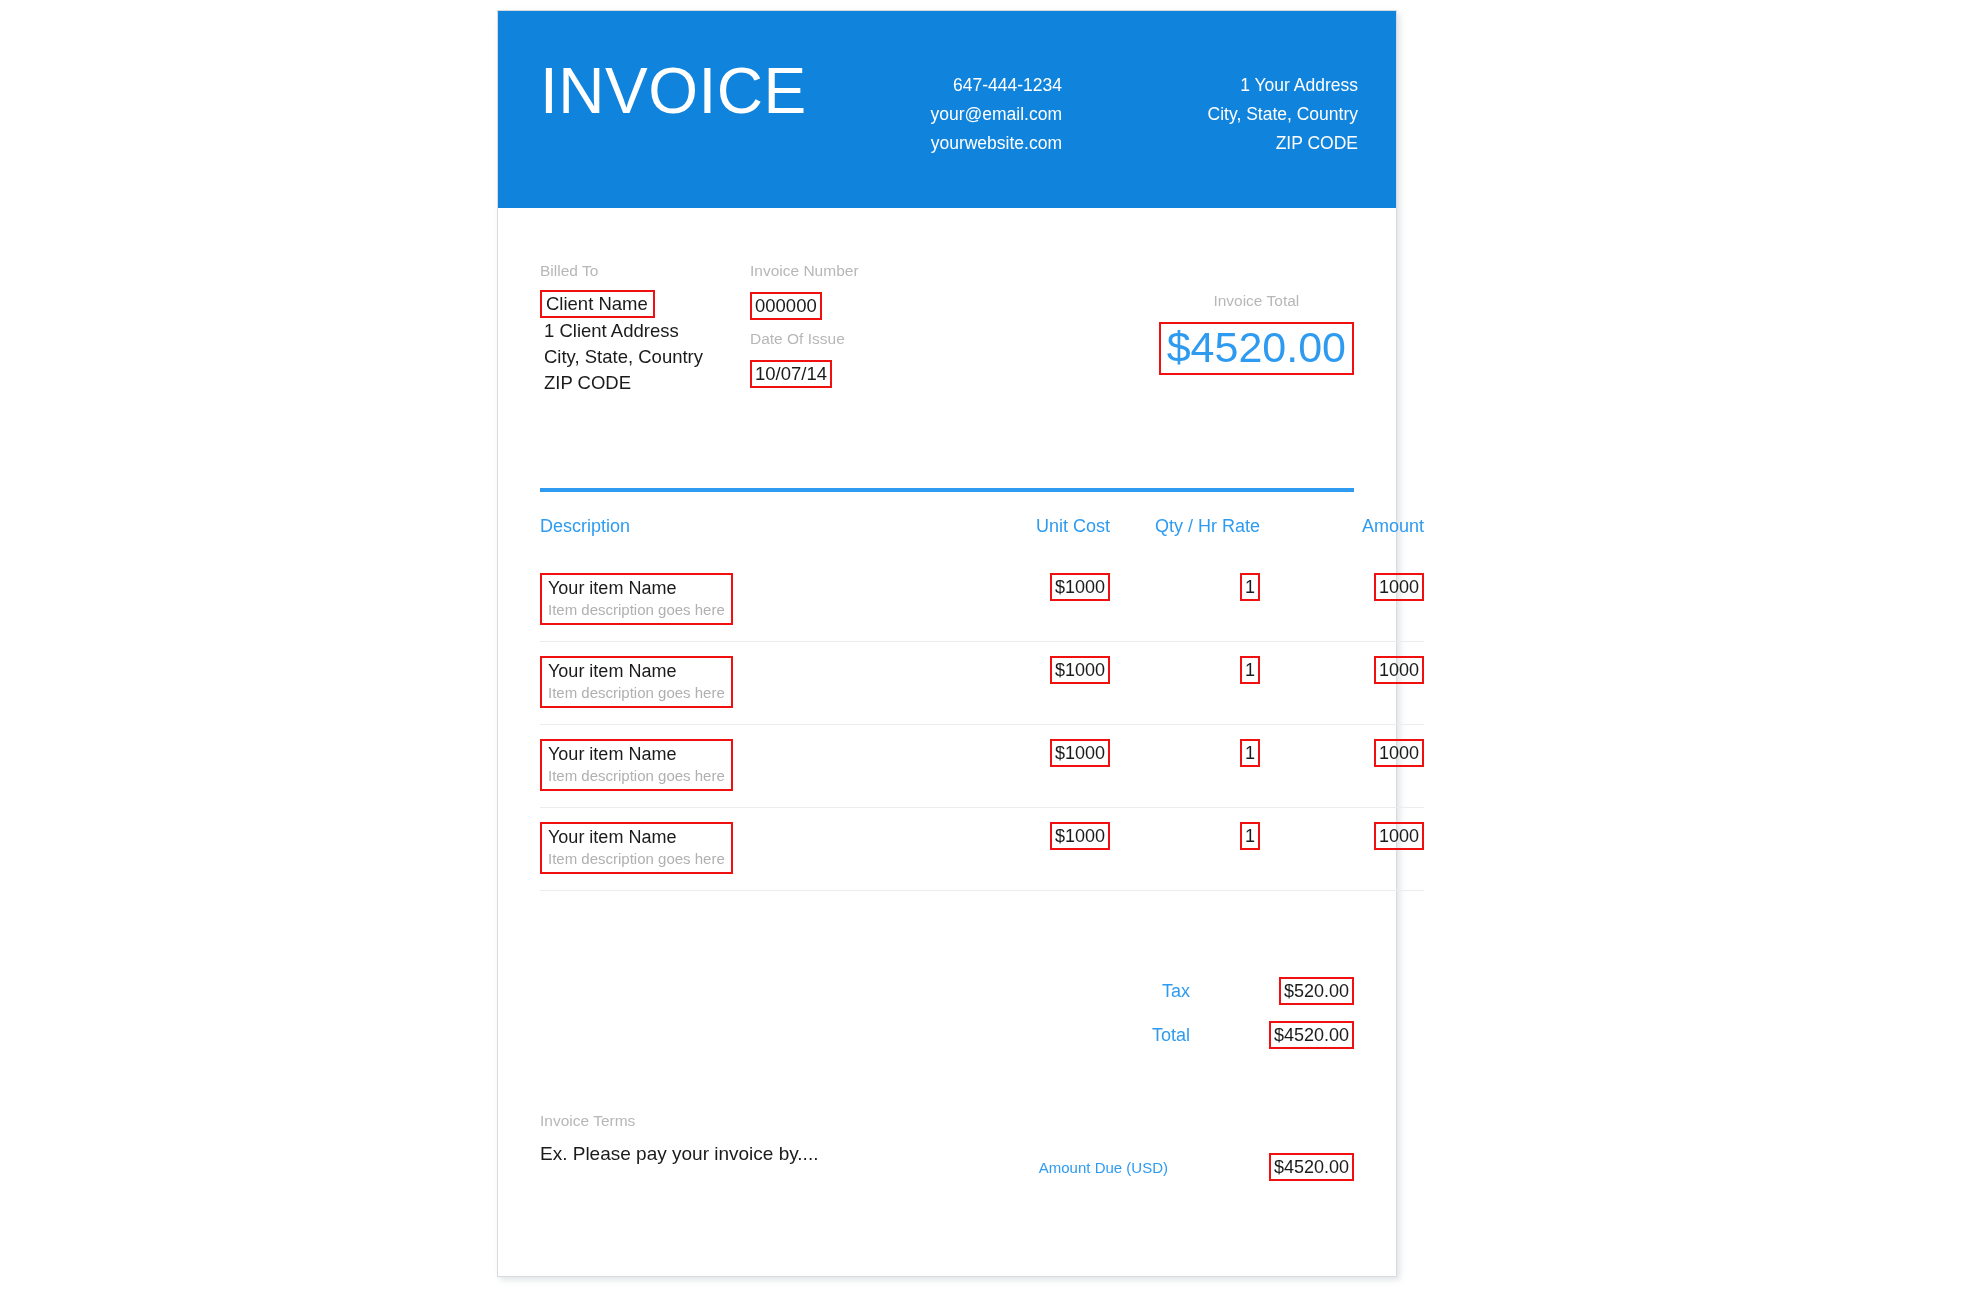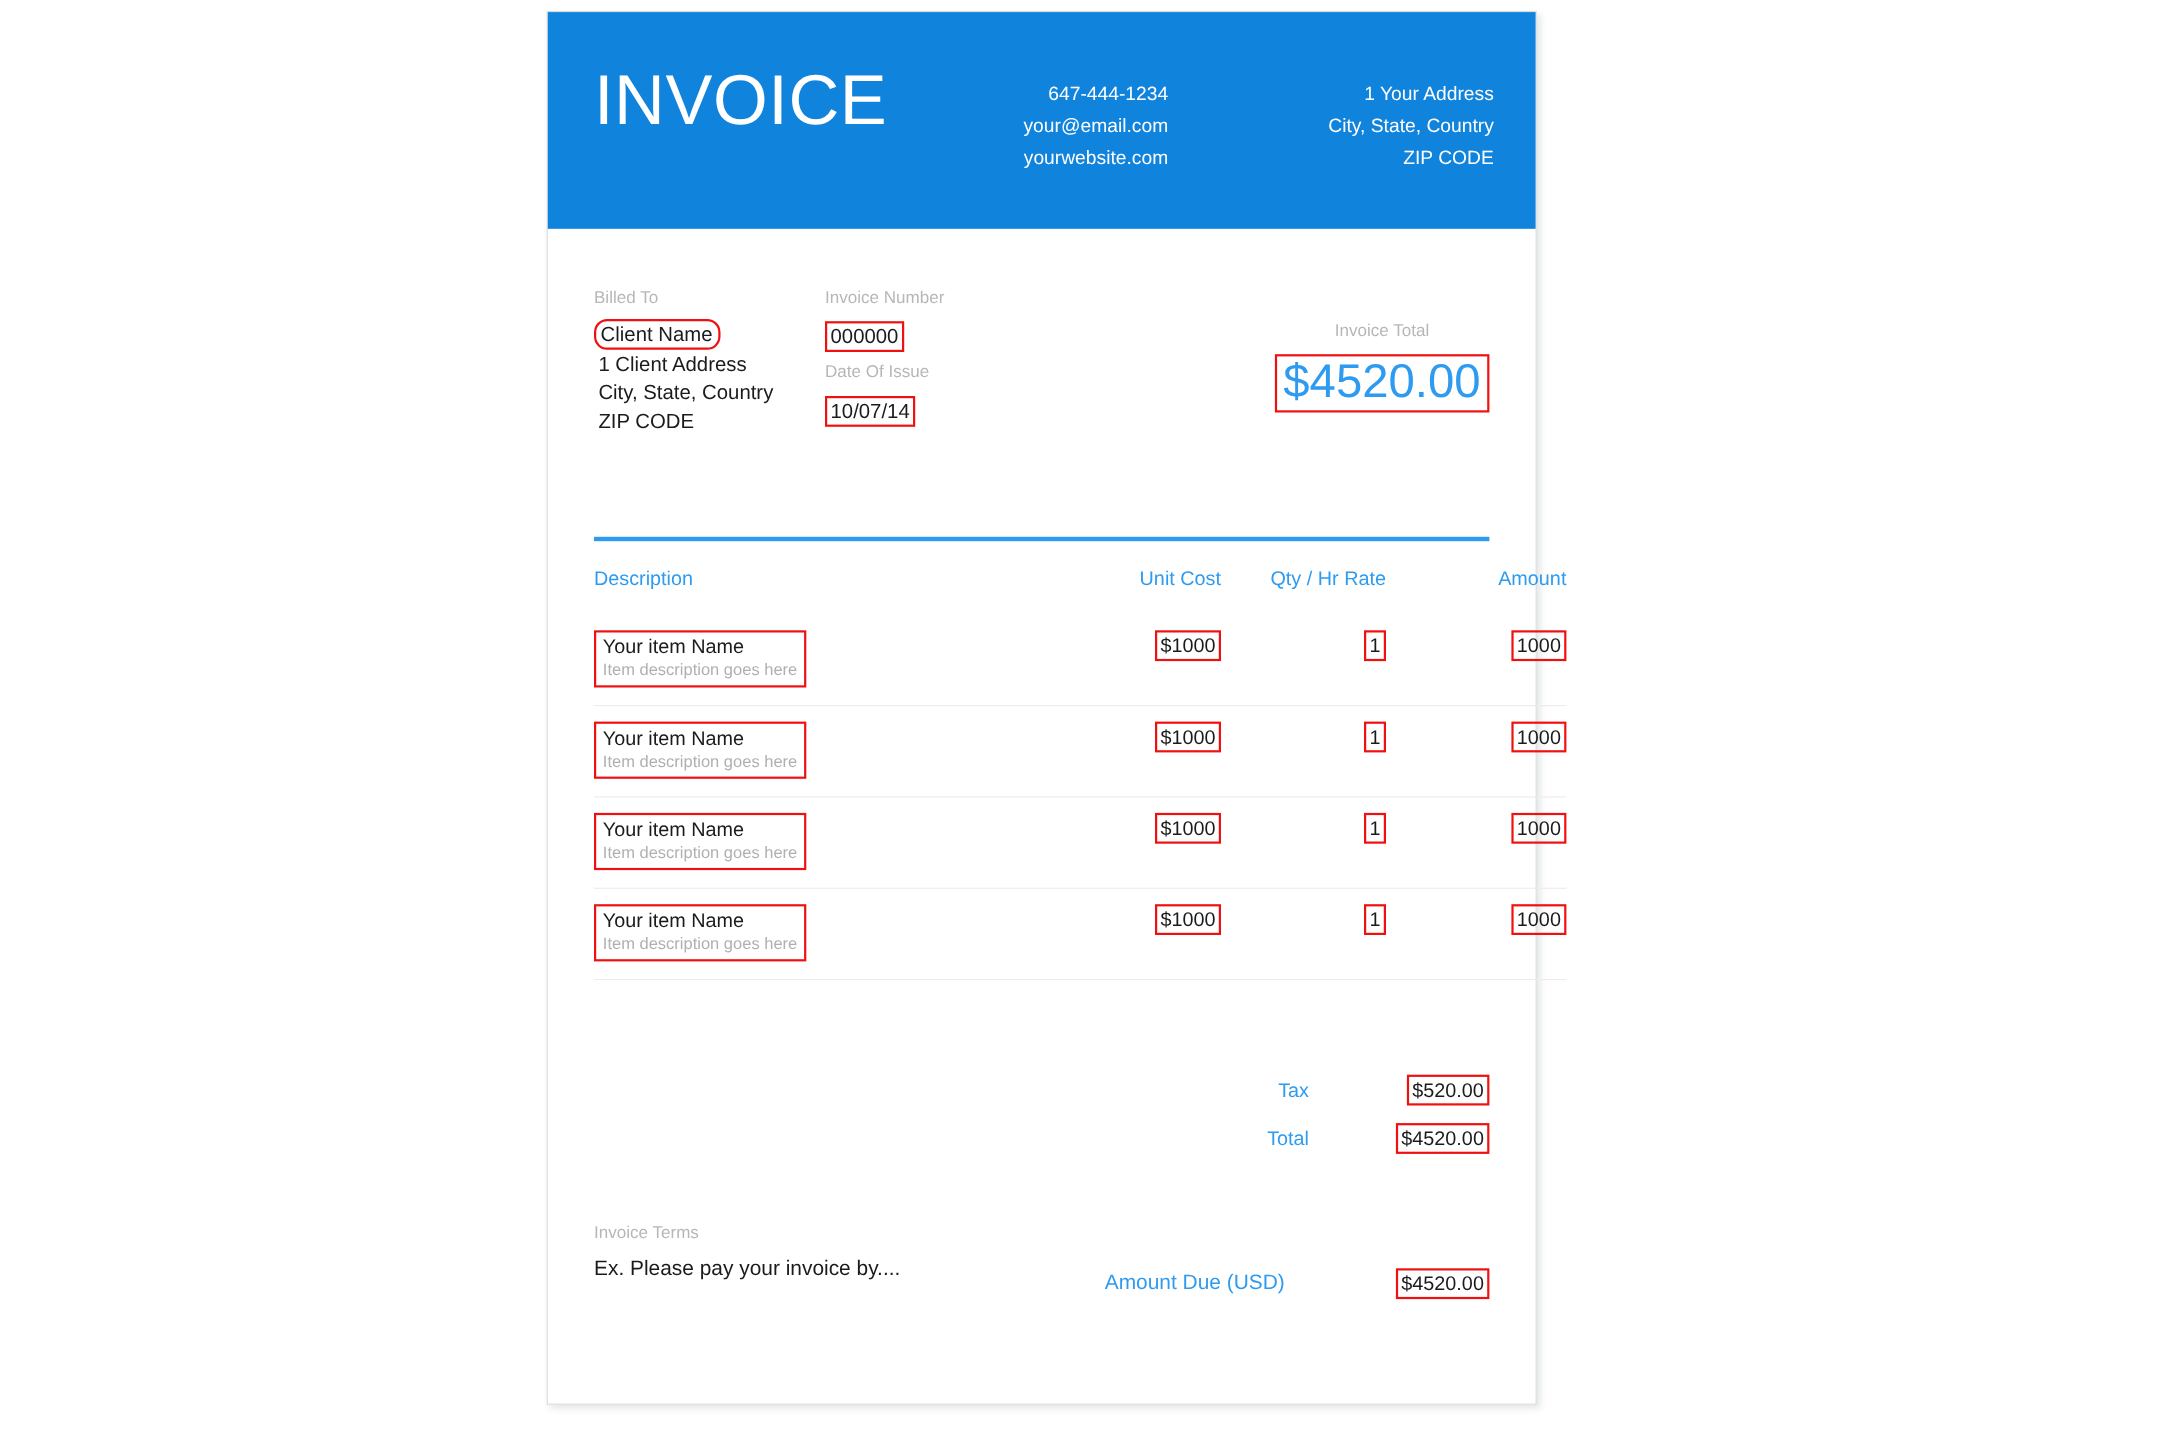--- a/index.html
+++ b/index.html
@@ -86,21 +86,21 @@
   .mark {
     display: inline-block;
     border: 2.5px solid #f01010;
     padding: 0 5px;
     line-height: 24px;
   }
   .mark.tight { padding: 0 3px; }
 
   .col-billed { position: absolute; left: 0; top: 0; width: 210px; }
   .col-billed .val-block { margin-top: 9px; }
-  .col-billed .val-block .val { padding-left: 4px; border-radius: 12px; }
+  .col-billed .val-block .val { padding-left: 4px; }
 
   .col-invno  { position: absolute; left: 210px; top: 0; width: 260px; }
   .col-invno .num-wrap { margin-top: 11px; }
   .col-date   { position: absolute; left: 210px; top: 68px; width: 260px; }
   .col-date .num-wrap { margin-top: 11px; }
 
   .col-total  { position: absolute; right: 0; top: 0; text-align: center; margin-top: 30px; }
   .total-big {
     display: inline-block;
     margin-top: 11px;
@@ -185,21 +185,21 @@
 
   .due {
     position: absolute;
     right: 0;
     top: 42px;
     display: flex;
     align-items: center;
     justify-content: flex-end;
   }
   .due-label {
-    font-size: 19px;
+    font-size: 15px;
     color: #2e9bf0;
     white-space: nowrap;
     margin-right: 22px;
   }
   .due-value { width: 164px; text-align: right; white-space: nowrap; }
 </style>
 </head>
 <body>
 
 <div id="stage">

